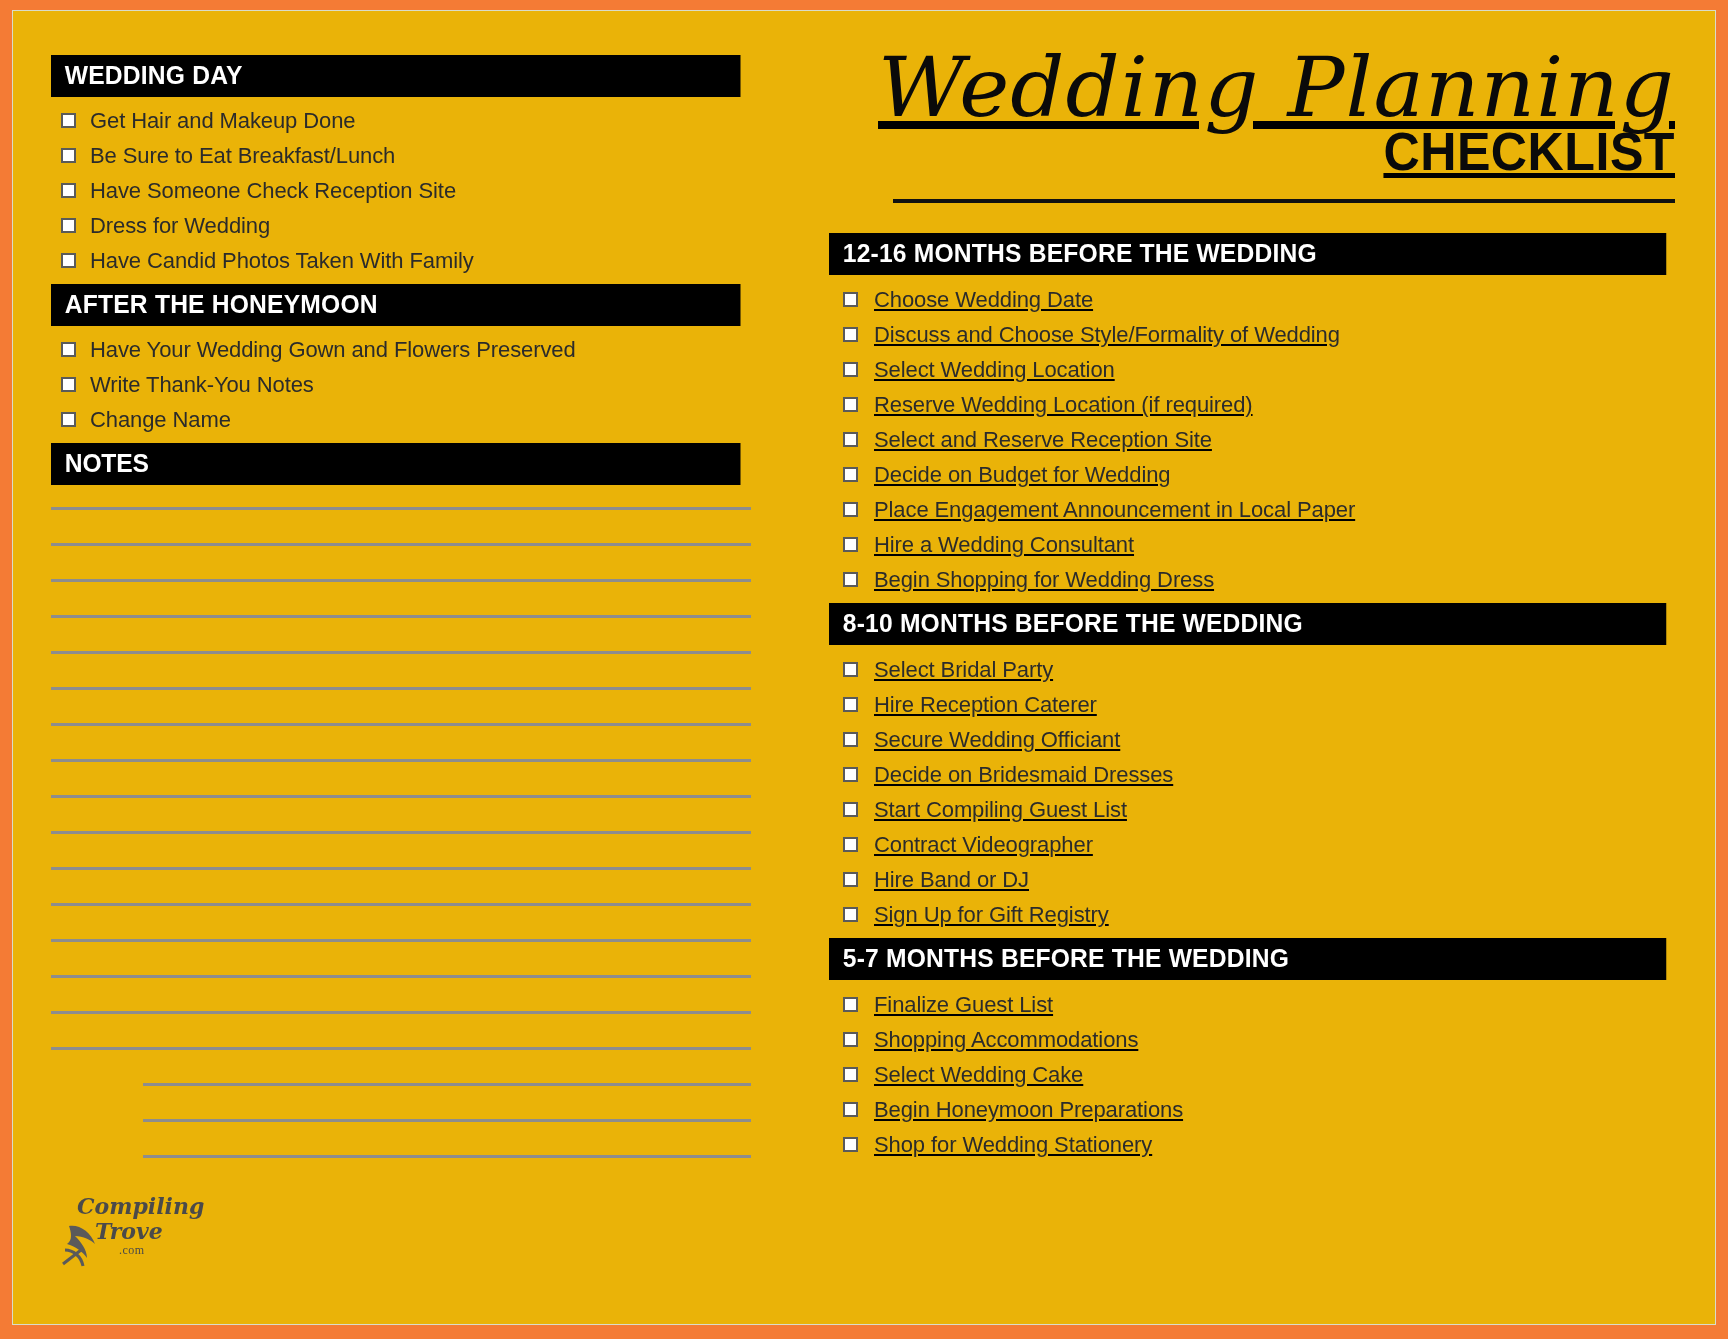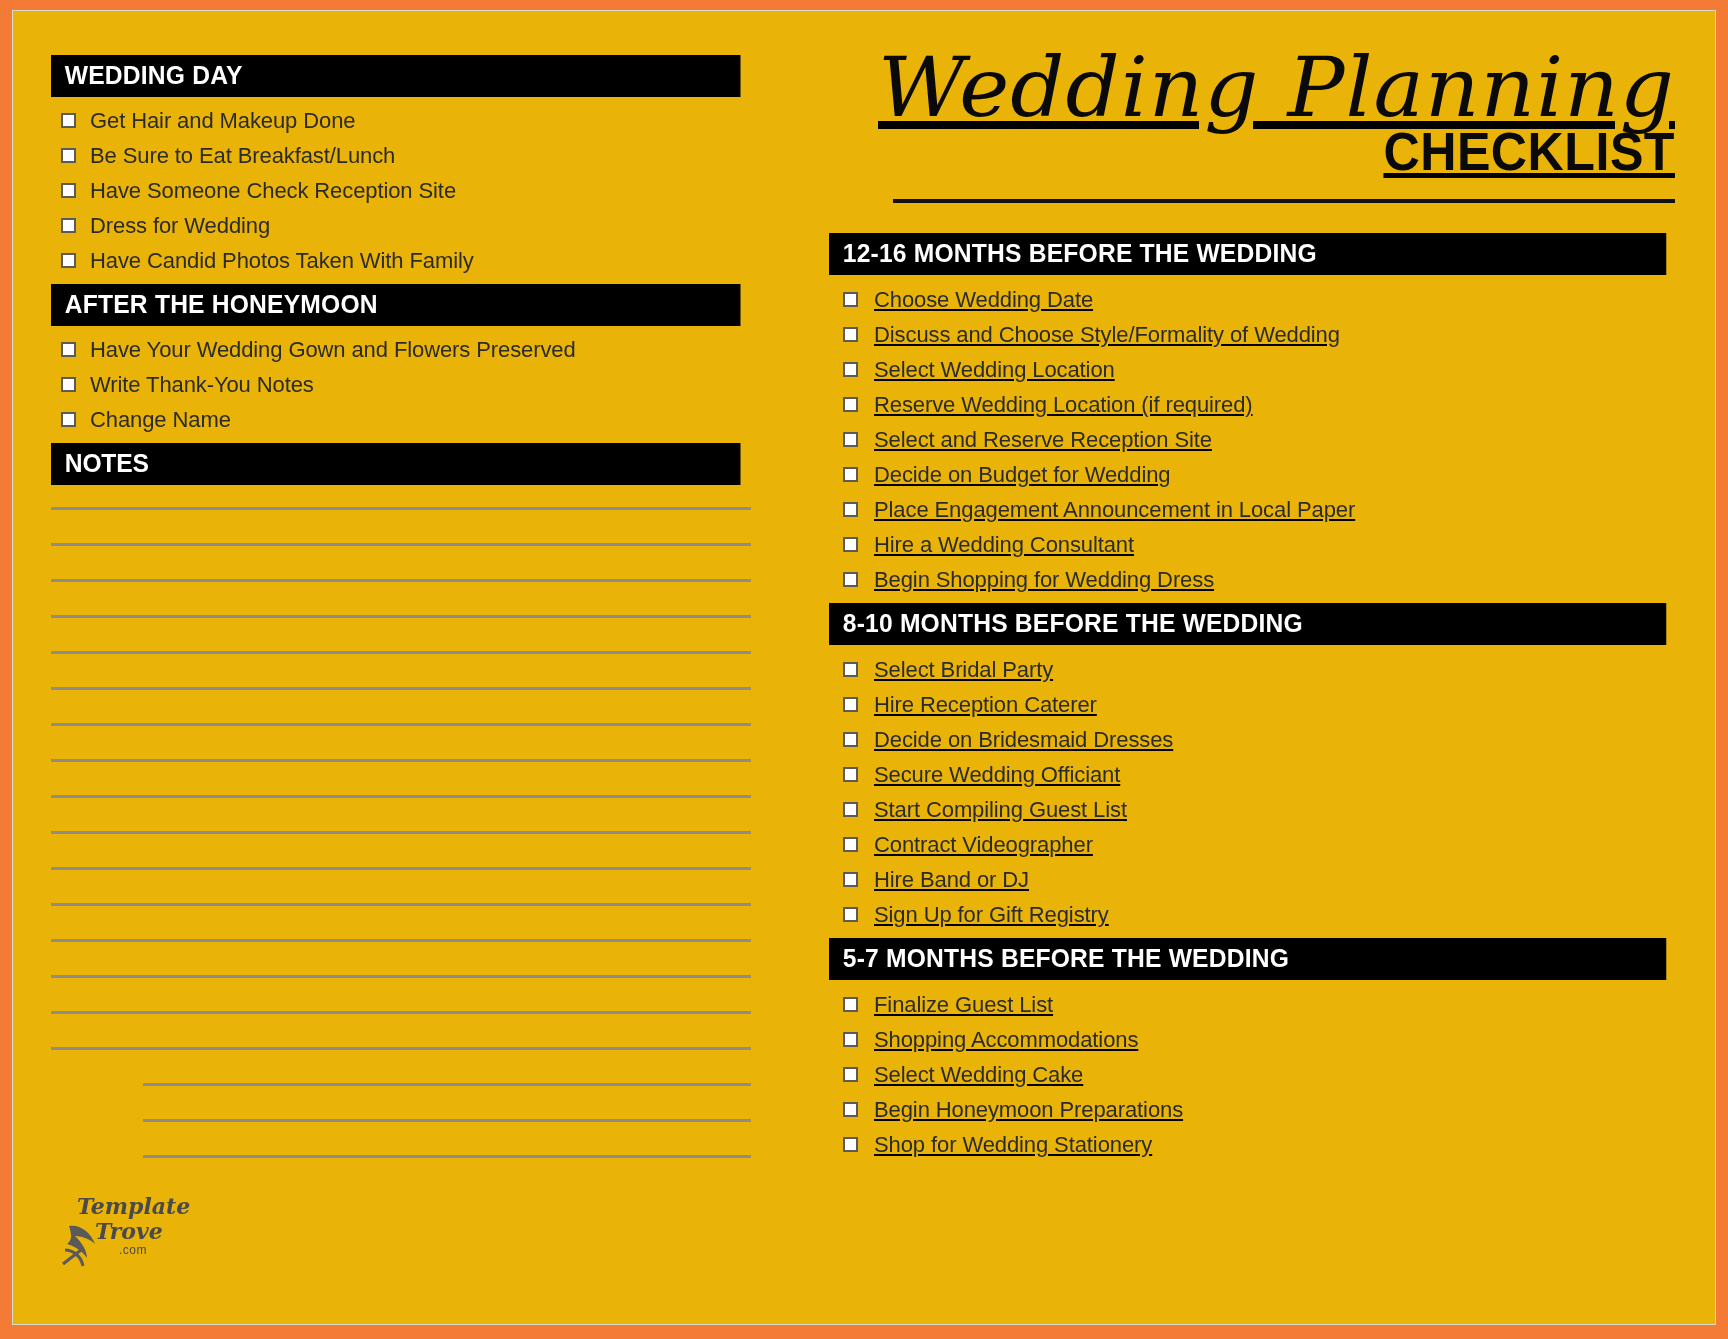--- a/index.html
+++ b/index.html
@@ -172,21 +172,21 @@
     font-style: italic;
     font-weight: 700;
     font-size: 22px;
     line-height: 0.95;
     color: #4a4a4a;
     white-space: nowrap;
   }
   #logo .lg-template { margin-left: 16px; }
   #logo .lg-trove { margin-left: 34px; margin-top: 4px; }
   #logo .lg-com {
-    font-family: Liberation Sans, sans-serif;
+    font-family: Liberation Serif, serif;
     font-size: 12px;
     font-style: normal;
     font-weight: 400;
     margin-left: 58px;
     margin-top: 1px;
     letter-spacing: 0.5px;
     color: #4a4a4a;
   }
   #logo .lg-mark {
     position: absolute;
@@ -272,21 +272,21 @@
             <div class="note-line short"></div>
           </div>
 
         <div id="logo">
           <svg class="lg-mark" width="44" height="48" viewBox="0 0 44 48">
             <path d="M8 6 C18 4, 30 12, 34 24 C30 20, 22 16, 14 16 C20 22, 26 30, 26 38
                      C22 32, 14 26, 6 24 C12 20, 10 12, 8 6 Z" fill="#5a5a5a"></path>
             <path d="M4 30 C12 30, 20 36, 22 46" stroke="#5a5a5a" stroke-width="3" fill="none"></path>
             <path d="M2 44 L20 30" stroke="#5a5a5a" stroke-width="3" fill="none"></path>
           </svg>
-          <div class="lg-word lg-template">Template</div>
+          <div class="lg-word lg-template">Compiling</div>
           <div class="lg-word lg-trove">Trove</div>
           <div class="lg-com">.com</div>
         </div>
       </div>
 
       <div class="col" id="col-right">
         <div class="masthead">
           <div class="script-title">Wedding Planning</div>
           <div class="block-title">CHECKLIST</div>
           <div class="masthead-rule"></div>
@@ -340,25 +340,25 @@
                 <li class="item">
                   <span class="cbox"></span>
                   <span class="label">Select Bridal Party</span>
                 </li>
                 <li class="item">
                   <span class="cbox"></span>
                   <span class="label">Hire Reception Caterer</span>
                 </li>
                 <li class="item">
                   <span class="cbox"></span>
+                  <span class="label">Secure Wedding Officiant</span>
+                </li>
+                <li class="item">
+                  <span class="cbox"></span>
                   <span class="label">Decide on Bridesmaid Dresses</span>
-                </li>
-                <li class="item">
-                  <span class="cbox"></span>
-                  <span class="label">Secure Wedding Officiant</span>
                 </li>
                 <li class="item">
                   <span class="cbox"></span>
                   <span class="label">Start Compiling Guest List</span>
                 </li>
                 <li class="item">
                   <span class="cbox"></span>
                   <span class="label">Contract Videographer</span>
                 </li>
                 <li class="item">

